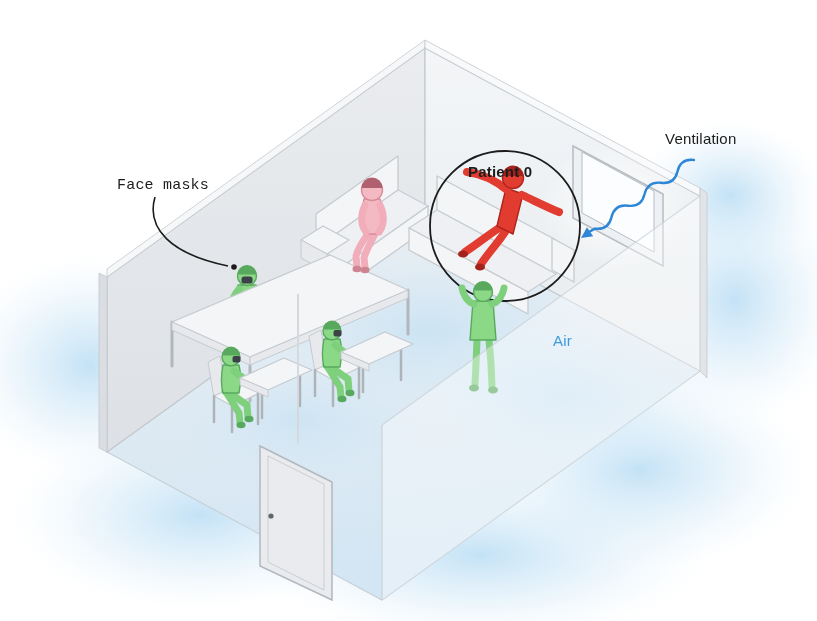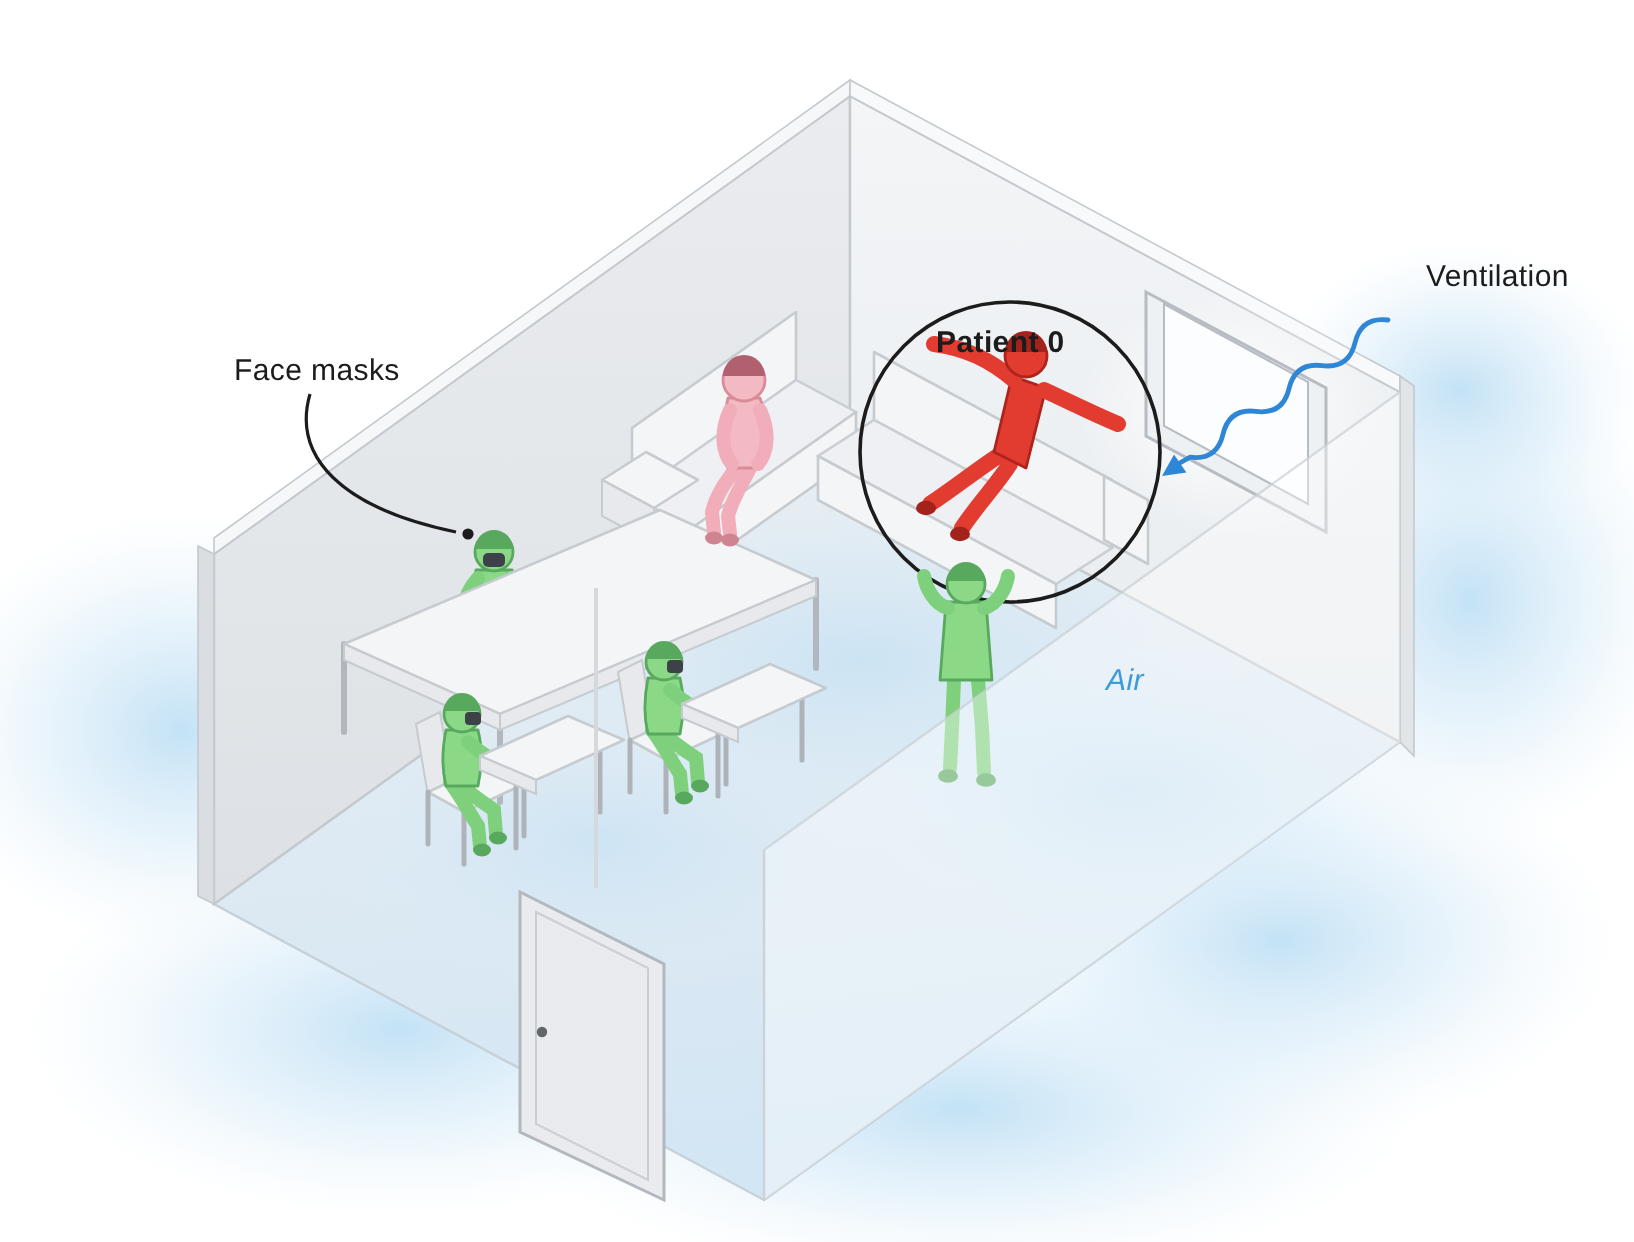--- a/index.html
+++ b/index.html
@@ -1,21 +1,21 @@
 <!DOCTYPE html>
 <html><head>
 <meta charset="utf-8">
 <style>
   html,body{margin:0;padding:0;background:#ffffff;}
   #stage{position:relative;width:817px;height:621px;background:#ffffff;overflow:hidden;
          font-family:"Liberation Sans",sans-serif;}
   svg{position:absolute;left:0;top:0;}
   .lbl{position:absolute;font-size:15px;color:#1c1c1c;white-space:nowrap;letter-spacing:.2px;}
   .lbl-bold{font-weight:bold;margin-top:40px;}
-  .lbl-air{color:#3d9bdb;font-style:italic;font-size:15px;}
+  .lbl-air{color:#3d9bdb;font-size:15px;}
   
   .g-body{fill:#8bd987;stroke:#58a95e;stroke-width:1.4;stroke-linejoin:round;}
   .g-limb{fill:none;stroke:#7fd07d;stroke-width:7;stroke-linecap:round;}
   .g-foot{fill:#58a95e;}
   .r-body{fill:#e23c30;stroke:#ad241c;stroke-width:1.4;stroke-linejoin:round;}
   .r-limb{fill:none;stroke:#e23c30;stroke-width:8;stroke-linecap:round;}
   .r-foot{fill:#a3221b;}
   .p-body{fill:#f4bac3;stroke:#d98b99;stroke-width:1.4;stroke-linejoin:round;}
   .p-limb{fill:none;stroke:#f1aeba;stroke-width:7;stroke-linecap:round;}
   .p-foot{fill:#cf8492;}
@@ -219,18 +219,18 @@
     <path d="M 155 197 C 146 228 170 254 228 266" fill="none" stroke="#1c1c1c" stroke-width="1.6"></path>
     <circle cx="234" cy="267" r="2.8" fill="#1c1c1c"></circle>
   </g>
 
   <g>
     <path d="M 694 160 Q 680.6 158.3 677.5 171.4 Q 674.4 184.5 661 182.8 Q 647.6 181.2 644.5 194.3 Q 641.4 207.4 628 205.7 Q 614.6 204 611.5 217.1 Q 608.4 230.3 595 228.6 L 589 232" fill="none" stroke="#2e86d6" stroke-width="2.4" stroke-linecap="round"></path>
     <polygon points="581,238 587,227.2 593.2,236.2" fill="#2e86d6"></polygon>
   </g>
 </svg>
 
-<div class="lbl" style="left:117px;top:177px;">Face masks</div>
+<div class="lbl" style="left:117px;top:177px;font-family:Liberation Mono, monospace;">Face masks</div>
 <div class="lbl lbl-bold" style="left:468px;top:123px;">Patient 0</div>
-<div class="lbl" style="left:665px;top:130px;margin-left:48px;">Ventilation</div>
+<div class="lbl" style="left:665px;top:130px;">Ventilation</div>
 <div class="lbl lbl-air" style="left:553px;top:332px;">Air</div>
 
 </div>
 
 </body></html>

